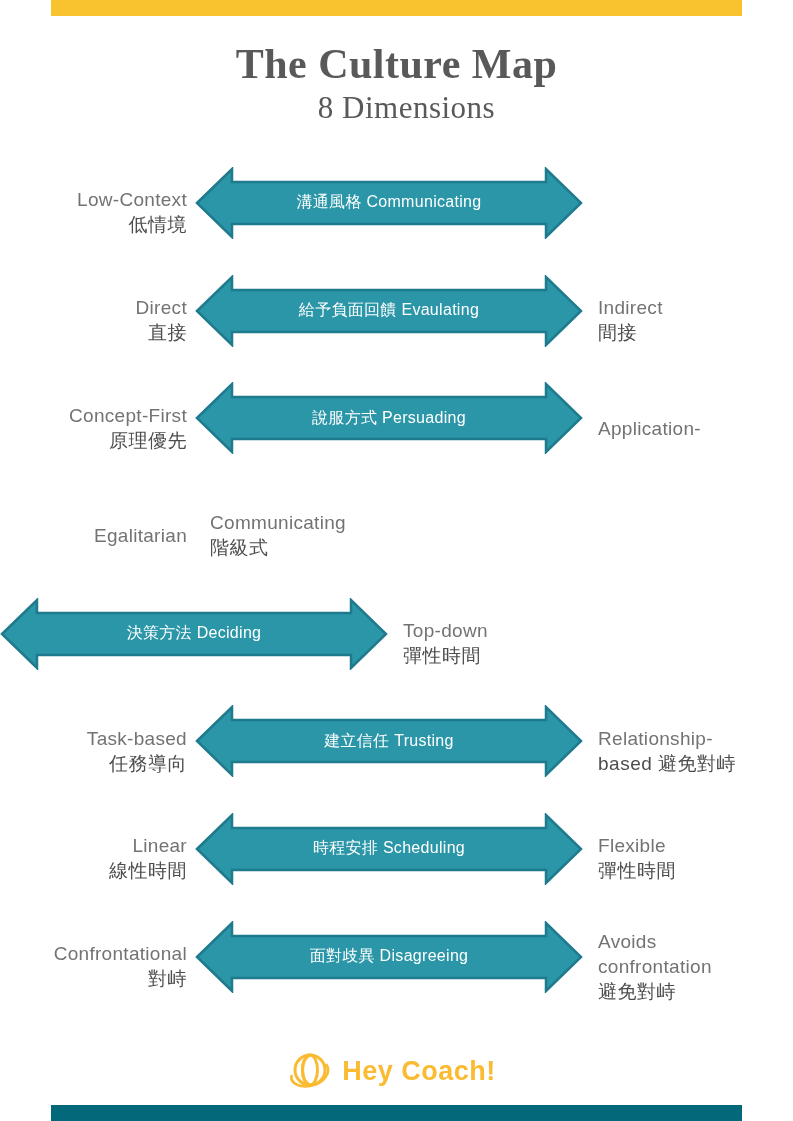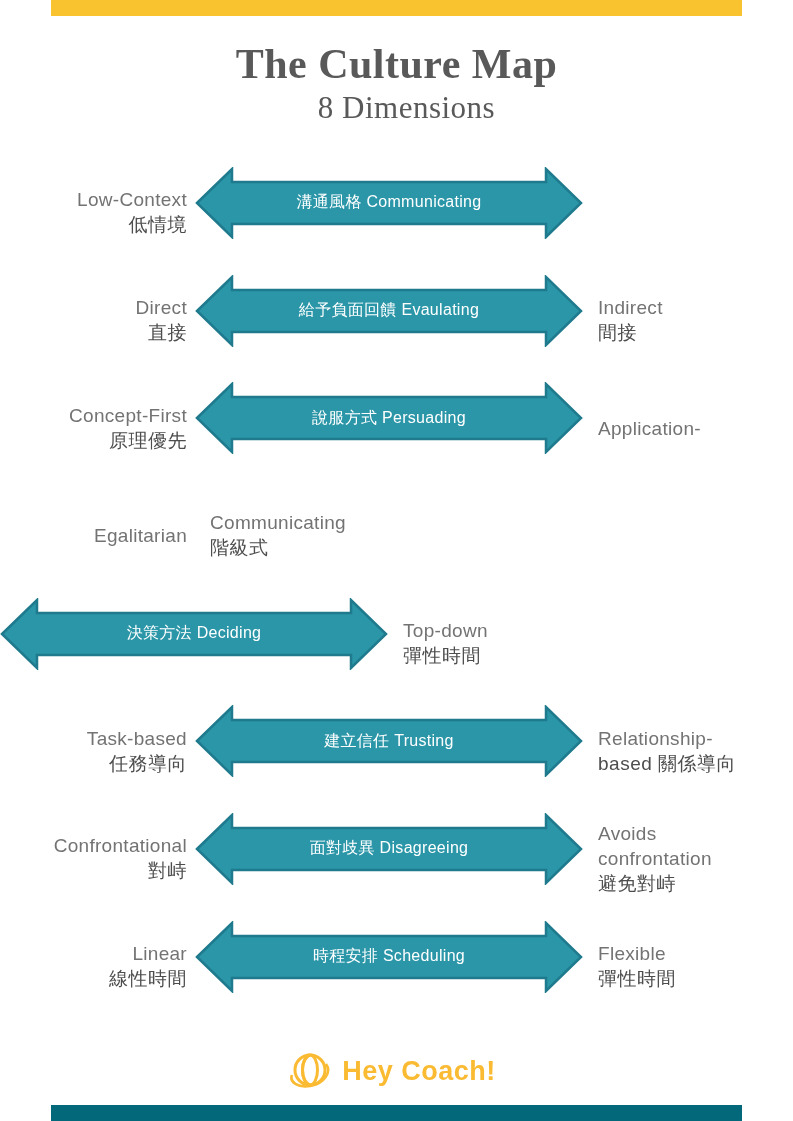--- a/index.html
+++ b/index.html
@@ -168,56 +168,56 @@
       <div class="zh">任務導向</div>
     </div>
     <div class="arrow-wrap">
       <svg class="arrow-svg" viewBox="0 0 388 72">
         <polygon points="2,36 37,2 37,15 351,15 351,2 386,36 351,70 351,57 37,57 37,70"></polygon>
       </svg>
       <div class="arrow-label">建立信任 Trusting</div>
     </div>
     <div class="side right">
       <div class="en">Relationship-</div>
-      <div class="zh">based 關係導向</div>
+      <div class="zh">based 避免對峙</div>
+    </div>
+  </div>
+
+  <div class="row">
+    <div class="side left">
+      <div class="en">Linear</div>
+      <div class="zh">線性時間</div>
+    </div>
+    <div class="arrow-wrap">
+      <svg class="arrow-svg" viewBox="0 0 388 72">
+        <polygon points="2,36 37,2 37,15 351,15 351,2 386,36 351,70 351,57 37,57 37,70"></polygon>
+      </svg>
+      <div class="arrow-label">時程安排 Scheduling</div>
+    </div>
+    <div class="side right">
+      <div class="en">Flexible</div>
+      <div class="zh">彈性時間</div>
     </div>
   </div>
 
   <div class="row">
     <div class="side left">
       <div class="en">Confrontational</div>
       <div class="zh">對峙</div>
     </div>
     <div class="arrow-wrap">
       <svg class="arrow-svg" viewBox="0 0 388 72">
         <polygon points="2,36 37,2 37,15 351,15 351,2 386,36 351,70 351,57 37,57 37,70"></polygon>
       </svg>
       <div class="arrow-label">面對歧異 Disagreeing</div>
     </div>
     <div class="side right">
       <div class="en">Avoids
 confrontation</div>
       <div class="zh">避免對峙</div>
-    </div>
-  </div>
-
-  <div class="row">
-    <div class="side left">
-      <div class="en">Linear</div>
-      <div class="zh">線性時間</div>
-    </div>
-    <div class="arrow-wrap">
-      <svg class="arrow-svg" viewBox="0 0 388 72">
-        <polygon points="2,36 37,2 37,15 351,15 351,2 386,36 351,70 351,57 37,57 37,70"></polygon>
-      </svg>
-      <div class="arrow-label">時程安排 Scheduling</div>
-    </div>
-    <div class="side right">
-      <div class="en">Flexible</div>
-      <div class="zh">彈性時間</div>
     </div>
   </div>
 
 </div>
 
 <div class="footer">
   <svg class="globe-icon" width="46" height="46" viewBox="0 0 46 46" fill="none">
     <circle cx="24" cy="22" r="15" stroke="#FABB33" stroke-width="3"></circle>
     <ellipse cx="24" cy="22" rx="7.5" ry="15" stroke="#FABB33" stroke-width="3"></ellipse>
     <path d="M24 7 C 14 12, 14 32, 24 37" stroke="#FABB33" stroke-width="3" fill="none"></path>

